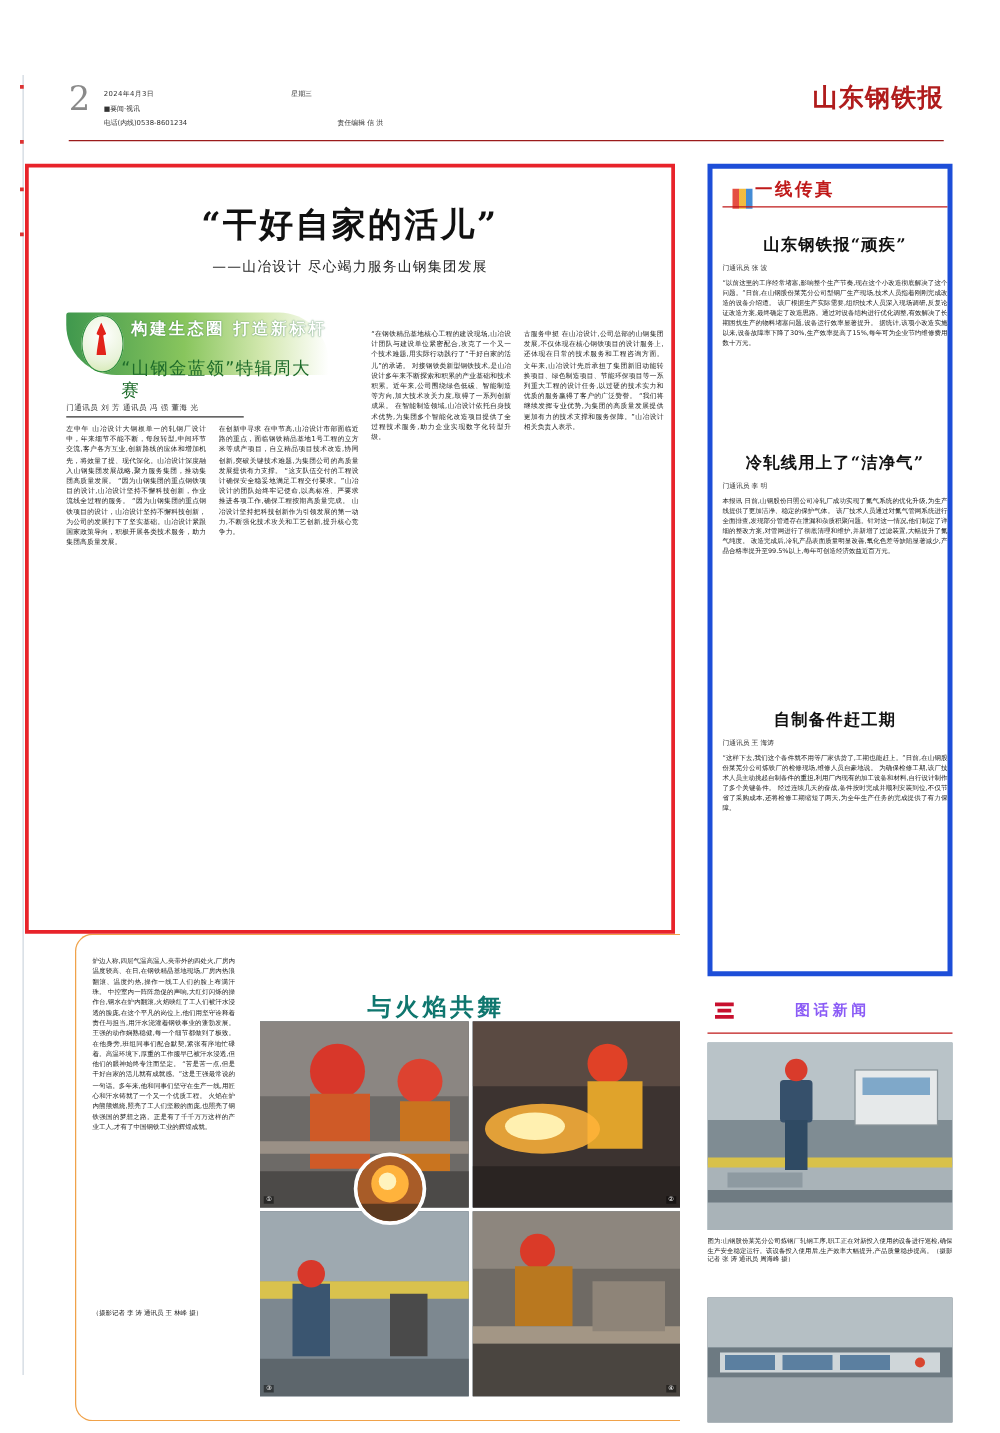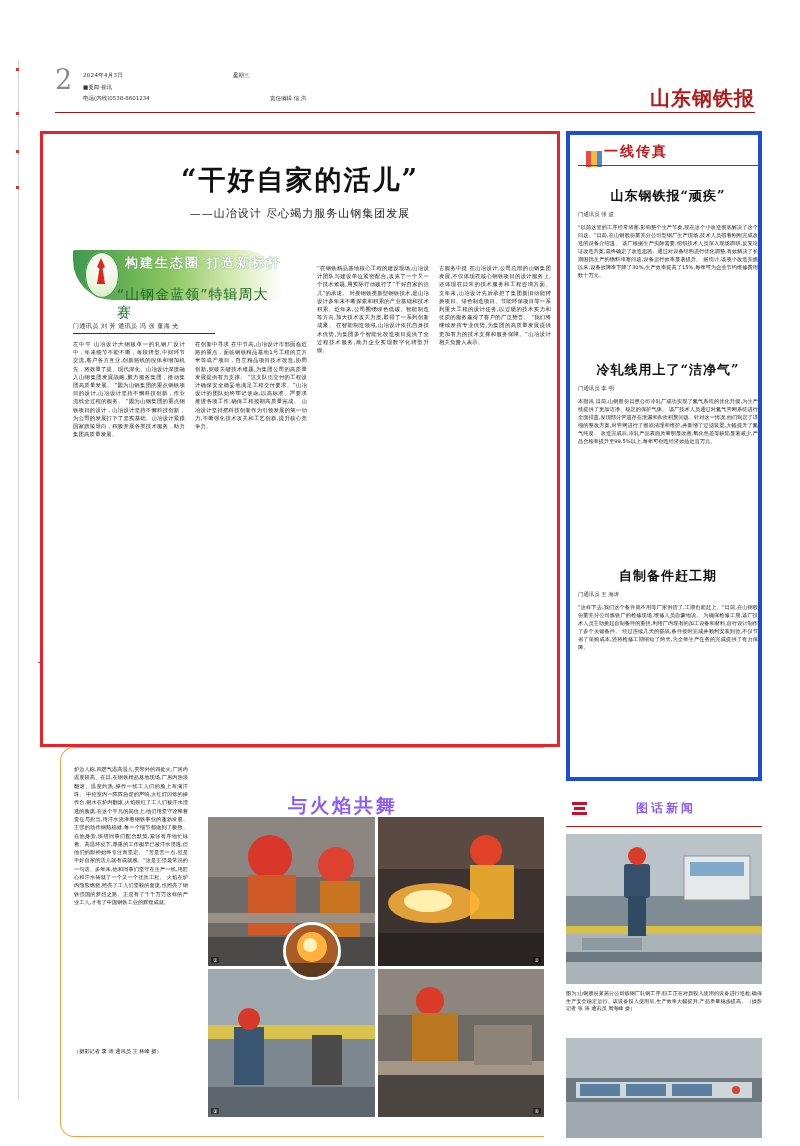--- a/index.html
+++ b/index.html
@@ -69,27 +69,26 @@
   }
   .newspaper-logo {
     position: absolute;
     right: 0; top: -2px;
     font-family: "DejaVu Serif", serif;
     font-size: 20px;
     font-weight: bold;
     color: #b01c1c;
     letter-spacing: 1px;
     line-height: 1;
-    margin-top: 20px;
   }
 
   
   .main-frame {
     position: absolute;
-    left: 40px; top: 131px;
+    left: 20px; top: 131px;
     width: 520px; height: 616px;
     border: 3px solid #e8232a;
     box-sizing: border-box;
     background: #fff;
     padding-left: 16px;
   }
   .headline {
     position: absolute;
     left: 0; top: 28px;
     width: 100%;
@@ -318,25 +317,25 @@
     position: absolute;
     left: -14px; top: -8px;
     width: 484px; height: 390px;
     border: 1.5px solid #f0a24a;
     border-radius: 14px 0 0 14px;
     border-right: none;
     box-sizing: border-box;
   }
   .feature-title {
     position: absolute;
-    left: 214px; top: 38px;
+    left: 220px; top: 38px;
     font-family: "DejaVu Serif", serif;
     font-size: 19px;
     font-weight: bold;
-    color: #8b5cf6;
+    color: #0f766e;
     letter-spacing: 3px;
     text-align: center;
   }
   .feature-text {
     position: absolute;
     left: 0; top: 10px;
     width: 114px;
     font-size: 5.2px;
     line-height: 1.6;
     color: #1a1a1a;

